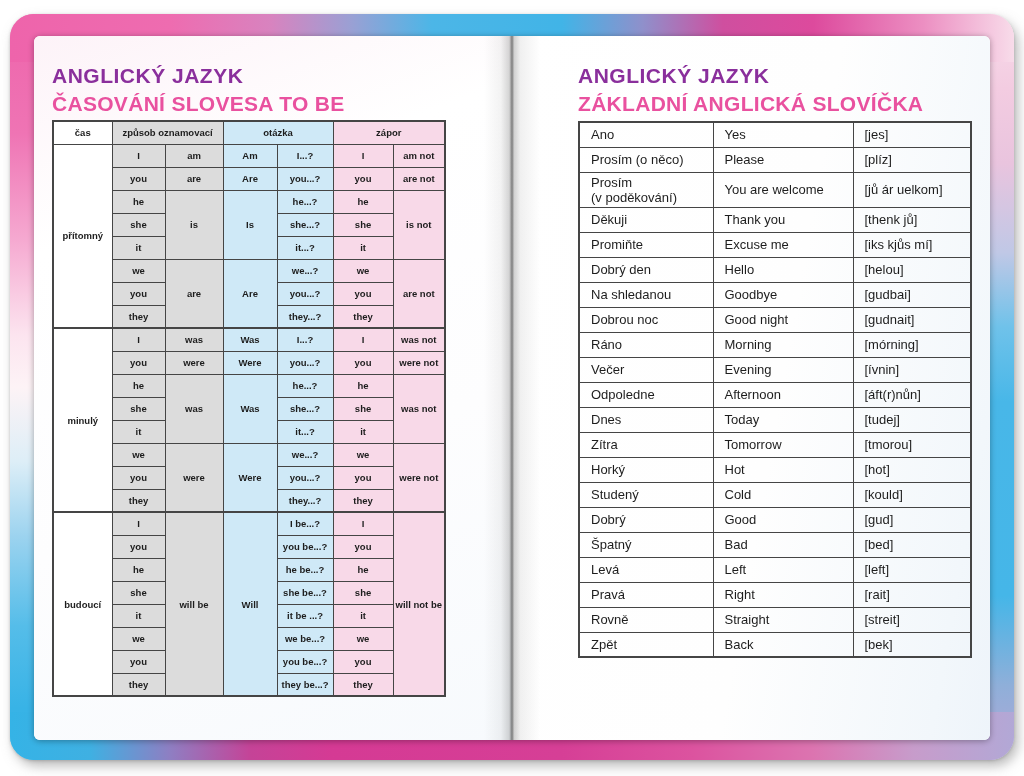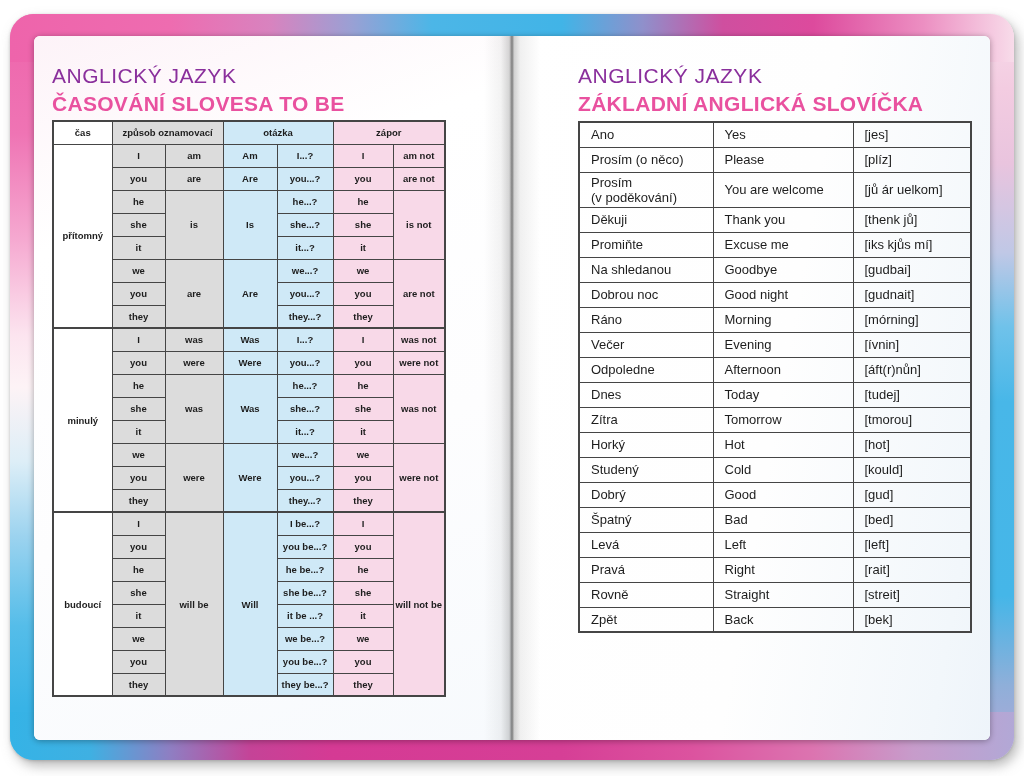--- a/index.html
+++ b/index.html
@@ -34,21 +34,21 @@
   .pages{position:absolute;left:24px;top:22px;width:956px;height:704px;
     background:#ffffff;border-radius:6px;box-shadow:0 1px 6px rgba(0,0,0,.33);}
   .page{position:absolute;top:0;height:704px;width:478px;}
   .page-left{left:0;border-radius:6px 0 0 6px;
     background:linear-gradient(160deg,#fdf3f8 0%,#ffffff 25%,#fdfdfe 60%,#f7fafd 100%);}
   .page-right{left:478px;border-radius:0 6px 6px 0;
     background:linear-gradient(100deg,#ffffff 0%,#fefefe 55%,#f2f7fb 90%,#eef4fa 100%);}
   .spine{position:absolute;left:450px;top:0;width:56px;height:704px;pointer-events:none;z-index:5;
     background:linear-gradient(90deg,rgba(0,0,0,0) 0%,rgba(80,80,80,.07) 30%,rgba(60,60,60,.22) 45%,rgba(30,30,30,.58) 50%,rgba(90,90,90,.28) 54%,rgba(130,130,130,.12) 65%,rgba(0,0,0,0) 100%);}
 
-  .page h1{position:absolute;font-size:21px;font-weight:400;letter-spacing:.5px;color:var(--purple);top:28px;}
+  .page h1{position:absolute;font-size:21px;font-weight:700;letter-spacing:.5px;color:var(--purple);top:28px;}
   .page h2{position:absolute;font-size:21px;font-weight:700;letter-spacing:.3px;color:var(--pink);top:56px;}
   .page-left h1,.page-left h2{left:18px;}
   .page-right h1,.page-right h2{left:66px;}
 
   
   #tobe-table{position:absolute;left:18px;top:84px;width:393px;
     border-collapse:collapse;table-layout:fixed;border:2px solid var(--grid);}
   #tobe-table th,#tobe-table td{border:1px solid var(--grid);text-align:center;vertical-align:middle;
     font-size:9.5px;font-weight:700;white-space:nowrap;overflow:hidden;padding:0;}
   #tobe-table th{height:23px;}
@@ -285,20 +285,25 @@
                 <td>Děkuji</td>
                 <td>Thank you</td>
                 <td>[thenk jů]</td>
               </tr>
               <tr>
                 <td>Promiňte</td>
                 <td>Excuse me</td>
                 <td>[iks kjůs mí]</td>
               </tr>
               <tr>
+                <td>Dobrý den</td>
+                <td>Hello</td>
+                <td>[helou]</td>
+              </tr>
+              <tr>
                 <td>Na shledanou</td>
                 <td>Goodbye</td>
                 <td>[gudbai]</td>
               </tr>
               <tr>
                 <td>Dobrou noc</td>
                 <td>Good night</td>
                 <td>[gudnait]</td>
               </tr>
               <tr>

